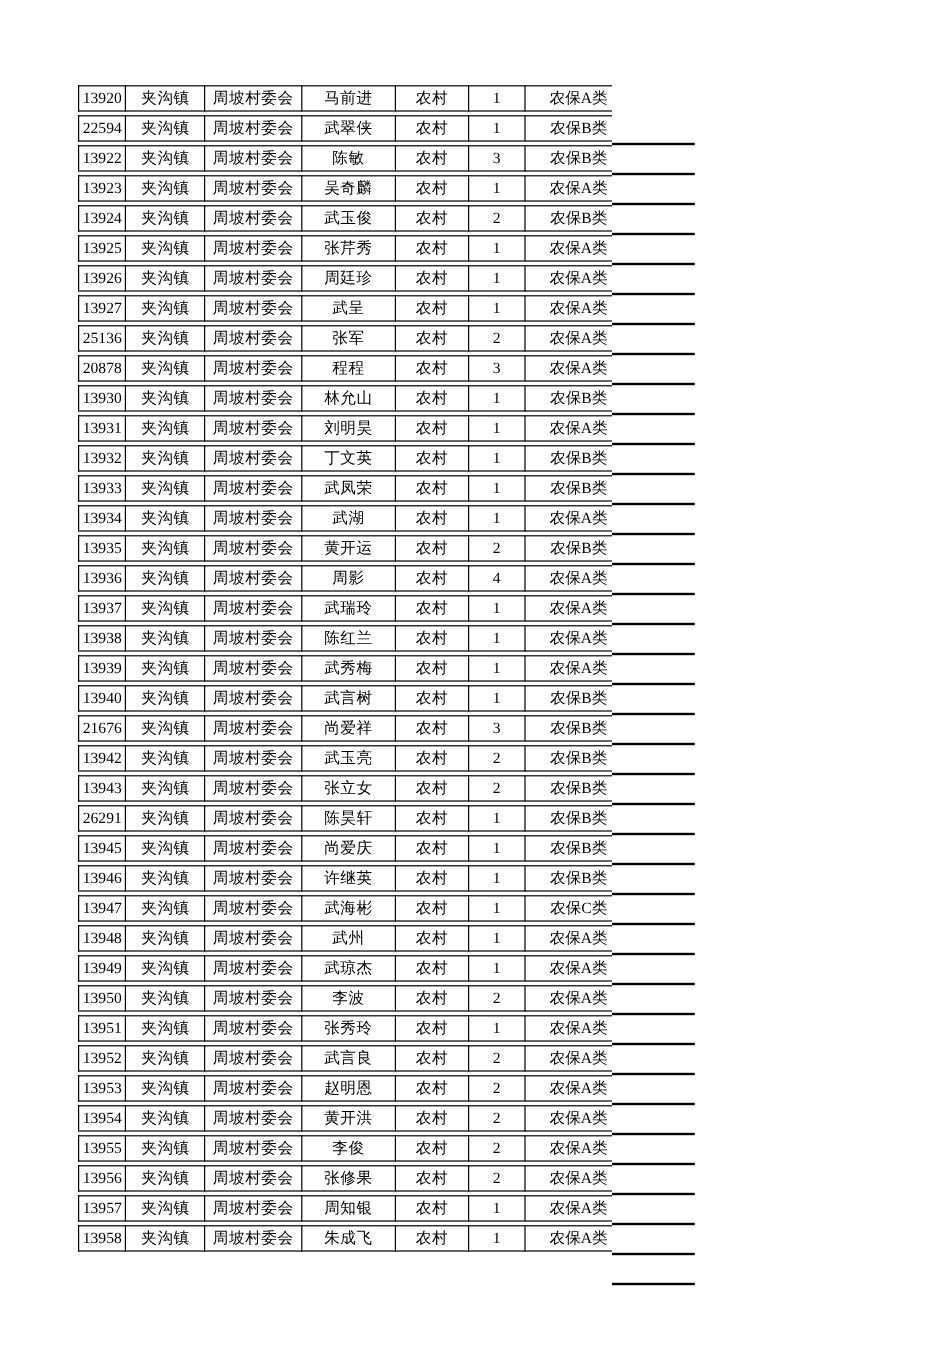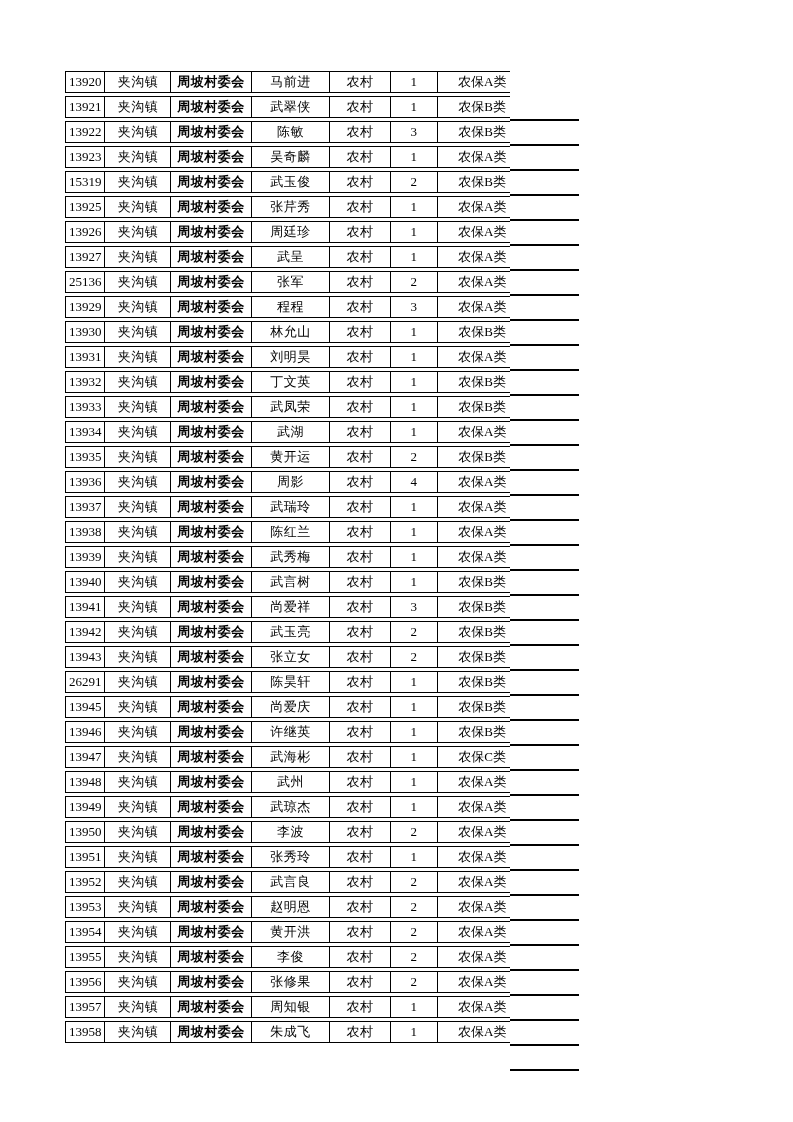--- a/index.html
+++ b/index.html
@@ -33,21 +33,21 @@
     justify-content:center;
     font-size:13px;
     color:#000000;
     white-space:nowrap;
     overflow:hidden;
     letter-spacing:0.5px;
   }
   .cell:last-child{border-right:1px solid #000000;}
   .c-id{width:50px;letter-spacing:0;}
   .c-town{width:84px;}
-  .c-village{width:102px;font-weight:bold;}
+  .c-village{width:102px;}
   .c-name{width:100px;font-family:Liberation Mono, monospace;}
   .c-res{width:77px;font-family:Liberation Mono, monospace;}
   .c-count{width:60px;letter-spacing:0;}
   .c-cat{width:89px;letter-spacing:0;padding-left:16px;}
   .c-amt{width:87px;letter-spacing:0;margin-top:48px;}
 </style>
 </head>
 <body>
 
 <div class="page">
@@ -57,21 +57,21 @@
     <div class="cell c-town">夹沟镇</div>
     <div class="cell c-village">周坡村委会</div>
     <div class="cell c-name">马前进</div>
     <div class="cell c-res">农村</div>
     <div class="cell c-count">1</div>
     <div class="cell c-cat">农保A类</div>
     <div class="cell c-amt">478.00</div>
   </div>
 
   <div class="row">
-    <div class="cell c-id">13921</div>
+    <div class="cell c-id">22594</div>
     <div class="cell c-town">夹沟镇</div>
     <div class="cell c-village">周坡村委会</div>
     <div class="cell c-name">武翠侠</div>
     <div class="cell c-res">农村</div>
     <div class="cell c-count">1</div>
     <div class="cell c-cat">农保B类</div>
     <div class="cell c-amt">430.00</div>
   </div>
 
   <div class="row">
@@ -90,21 +90,21 @@
     <div class="cell c-town">夹沟镇</div>
     <div class="cell c-village">周坡村委会</div>
     <div class="cell c-name">吴奇麟</div>
     <div class="cell c-res">农村</div>
     <div class="cell c-count">1</div>
     <div class="cell c-cat">农保A类</div>
     <div class="cell c-amt">470.00</div>
   </div>
 
   <div class="row">
-    <div class="cell c-id">15319</div>
+    <div class="cell c-id">13924</div>
     <div class="cell c-town">夹沟镇</div>
     <div class="cell c-village">周坡村委会</div>
     <div class="cell c-name">武玉俊</div>
     <div class="cell c-res">农村</div>
     <div class="cell c-count">2</div>
     <div class="cell c-cat">农保B类</div>
     <div class="cell c-amt">925.00</div>
   </div>
 
   <div class="row">
@@ -145,21 +145,21 @@
     <div class="cell c-town">夹沟镇</div>
     <div class="cell c-village">周坡村委会</div>
     <div class="cell c-name">张军</div>
     <div class="cell c-res">农村</div>
     <div class="cell c-count">2</div>
     <div class="cell c-cat">农保A类</div>
     <div class="cell c-amt">952.00</div>
   </div>
 
   <div class="row">
-    <div class="cell c-id">13929</div>
+    <div class="cell c-id">20878</div>
     <div class="cell c-town">夹沟镇</div>
     <div class="cell c-village">周坡村委会</div>
     <div class="cell c-name">程程</div>
     <div class="cell c-res">农村</div>
     <div class="cell c-count">3</div>
     <div class="cell c-cat">农保A类</div>
     <div class="cell c-amt">1448.00</div>
   </div>
 
   <div class="row">
@@ -277,21 +277,21 @@
     <div class="cell c-town">夹沟镇</div>
     <div class="cell c-village">周坡村委会</div>
     <div class="cell c-name">武言树</div>
     <div class="cell c-res">农村</div>
     <div class="cell c-count">1</div>
     <div class="cell c-cat">农保B类</div>
     <div class="cell c-amt">446.00</div>
   </div>
 
   <div class="row">
-    <div class="cell c-id">13941</div>
+    <div class="cell c-id">21676</div>
     <div class="cell c-town">夹沟镇</div>
     <div class="cell c-village">周坡村委会</div>
     <div class="cell c-name">尚爱祥</div>
     <div class="cell c-res">农村</div>
     <div class="cell c-count">3</div>
     <div class="cell c-cat">农保B类</div>
     <div class="cell c-amt">1239.00</div>
   </div>
 
   <div class="row">

